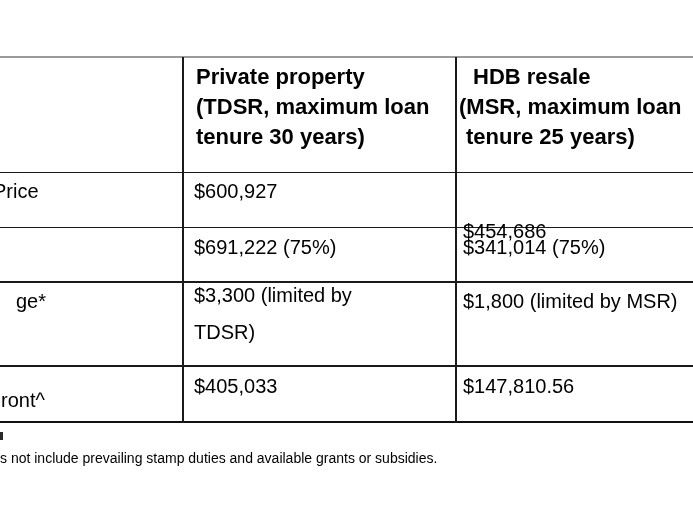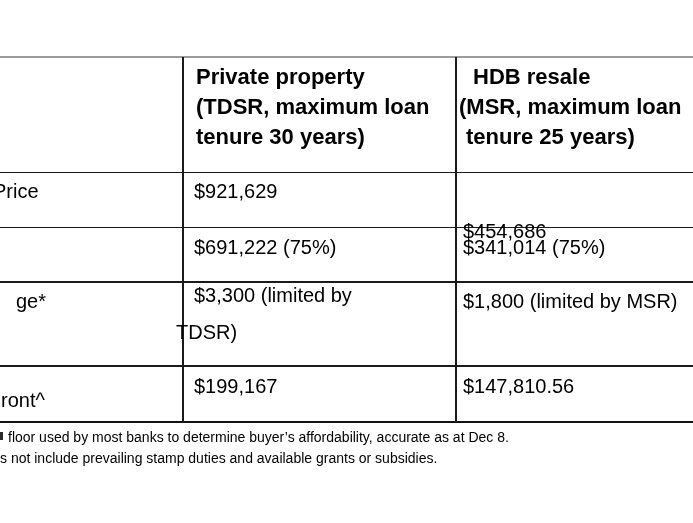--- a/index.html
+++ b/index.html
@@ -69,32 +69,31 @@
 
   <div class="hdr" style="left:196px; top:62px;">Private property</div>
   <div class="hdr" style="left:196px; top:92px;">(TDSR, maximum loan</div>
   <div class="hdr" style="left:196px; top:122px;">tenure 30 years)</div>
 
   <div class="hdr" style="left:473px; top:62px;">HDB resale</div>
   <div class="hdr" style="left:459px; top:92px;">(MSR, maximum loan</div>
   <div class="hdr" style="left:466px; top:122px;">tenure 25 years)</div>
 
   <div class="cell" style="left:-7px; top:179px;">Price</div>
-  <div class="cell" style="left:194px; top:179px;">$921,629</div>
+  <div class="cell" style="left:194px; top:179px;">$600,927</div>
   <div class="cell" style="left:463px; top:179px;margin-top:40px;">$454,686</div>
 
   <div class="cell" style="left:194px; top:235px;">$691,222 (75%)</div>
   <div class="cell" style="left:463px; top:235px;">$341,014 (75%)</div>
 
   <div class="cell" style="left:0px; top:289px;padding-left:16px;">ge*</div>
   <div class="cell" style="left:194px; top:283px;">$3,300 (limited by</div>
-  <div class="cell" style="left:176px; top:320px;">TDSR)</div>
+  <div class="cell" style="left:194px; top:320px;">TDSR)</div>
   <div class="cell" style="left:463px; top:289px;">$1,800 (limited by MSR)</div>
 
   <div class="cell" style="left:1px; top:388px;">ront^</div>
-  <div class="cell" style="left:194px; top:374px;">$199,167</div>
+  <div class="cell" style="left:194px; top:374px;">$405,033</div>
   <div class="cell" style="left:463px; top:374px;">$147,810.56</div>
 
   <div class="sliver" style="left:0; top:432px; width:2.5px; height:8px;"></div>
-  <div class="foot" style="left:8px; top:428px;">floor used by most banks to determine buyer’s affordability, accurate as at Dec 8.</div>
   <div class="foot" style="left:0px; top:449px;">s not include prevailing stamp duties and available grants or subsidies.</div>
 
 </div>
 
 </body></html>

